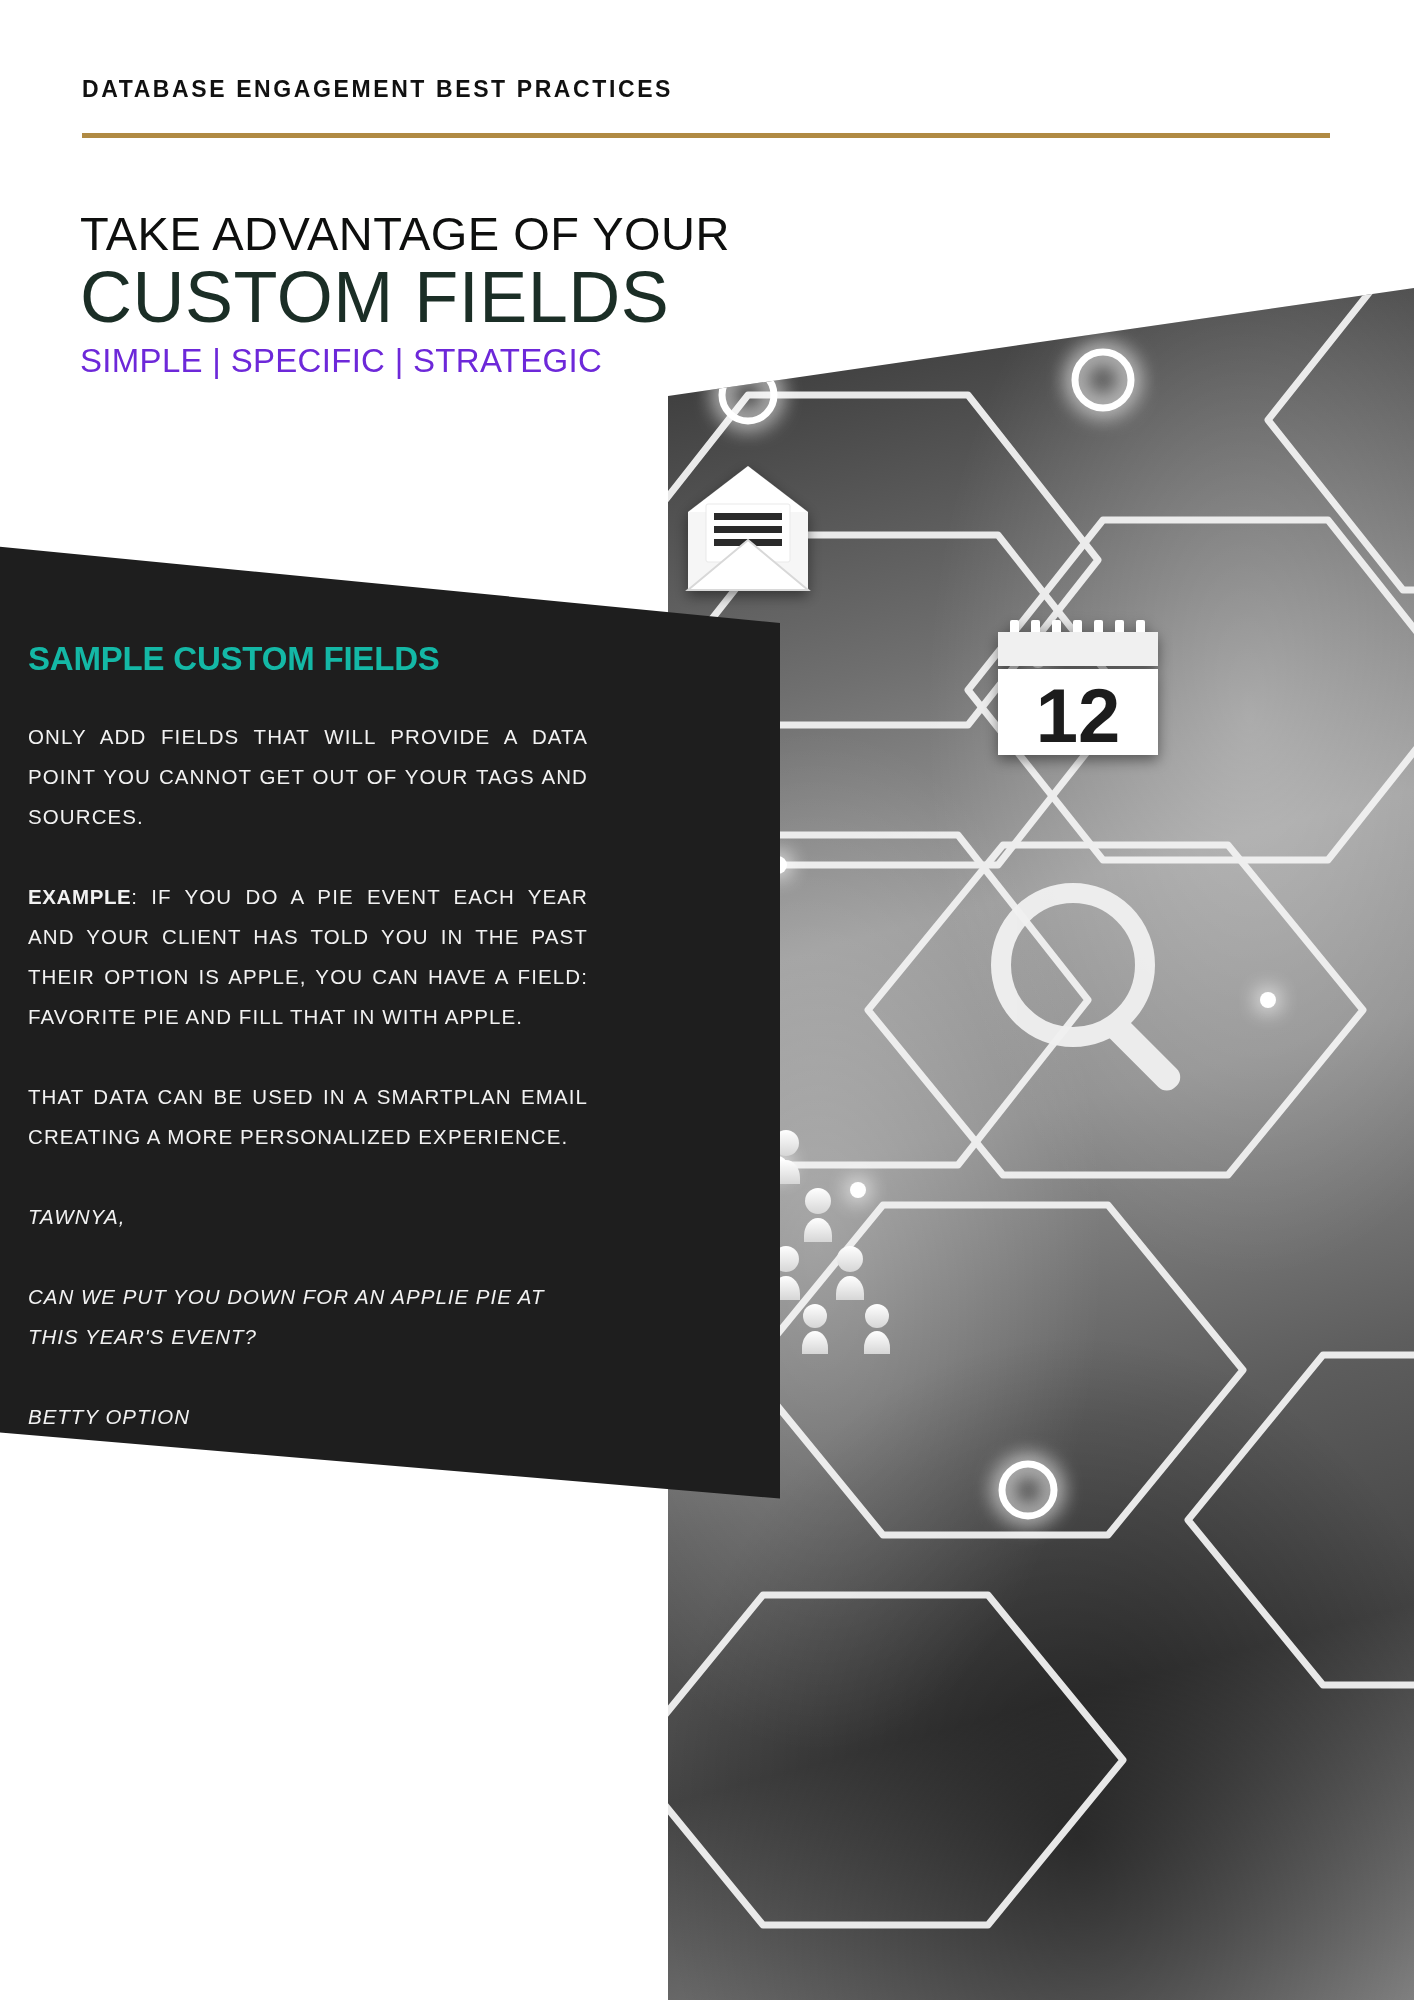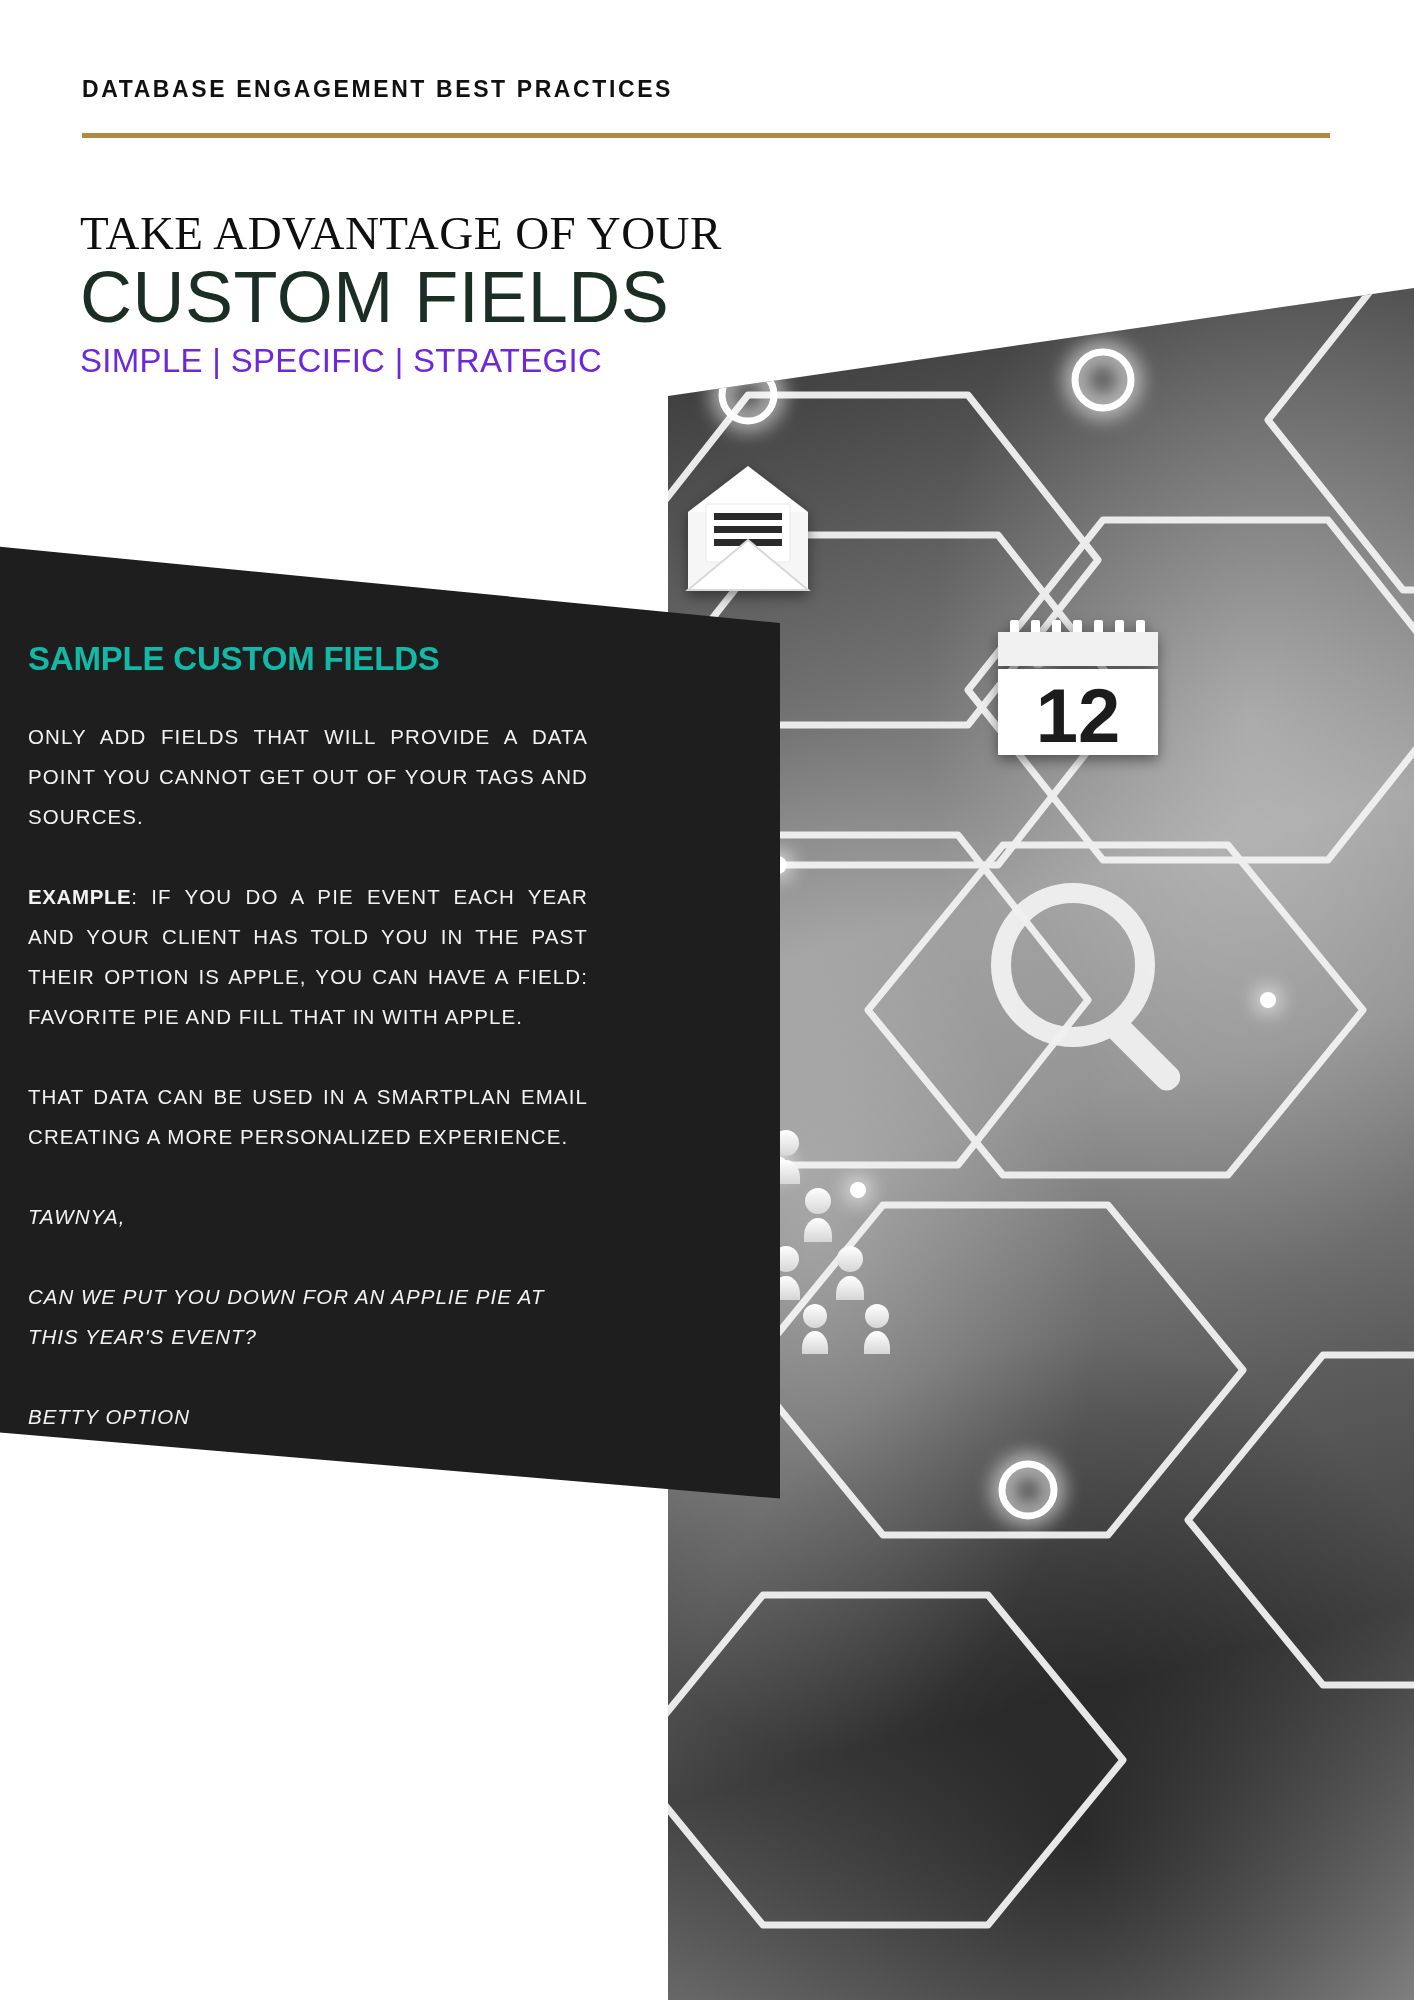--- a/index.html
+++ b/index.html
@@ -45,21 +45,20 @@
     top: 210px;
     z-index: 6;
   }
   .title-line1 {
     font-size: 47px;
     letter-spacing: 0.5px;
     font-weight: 400;
     color: #0e0f0e;
     line-height: 1.0;
     white-space: nowrap;
-    font-family: Liberation Serif, serif;
   }
   .title-line2 {
     font-size: 72px;
     letter-spacing: 0.5px;
     font-weight: 400;
     color: #1b2e26;
     line-height: 1.12;
     white-space: nowrap;
   }
   .title-line3 {

